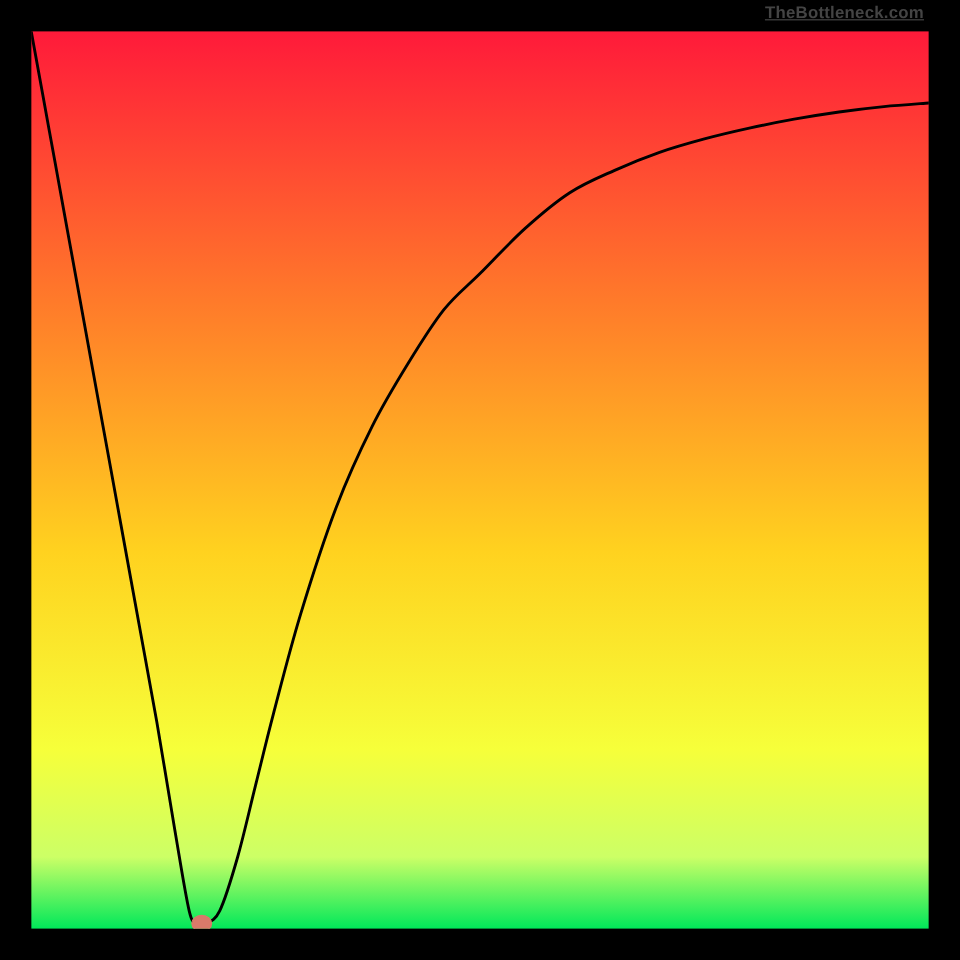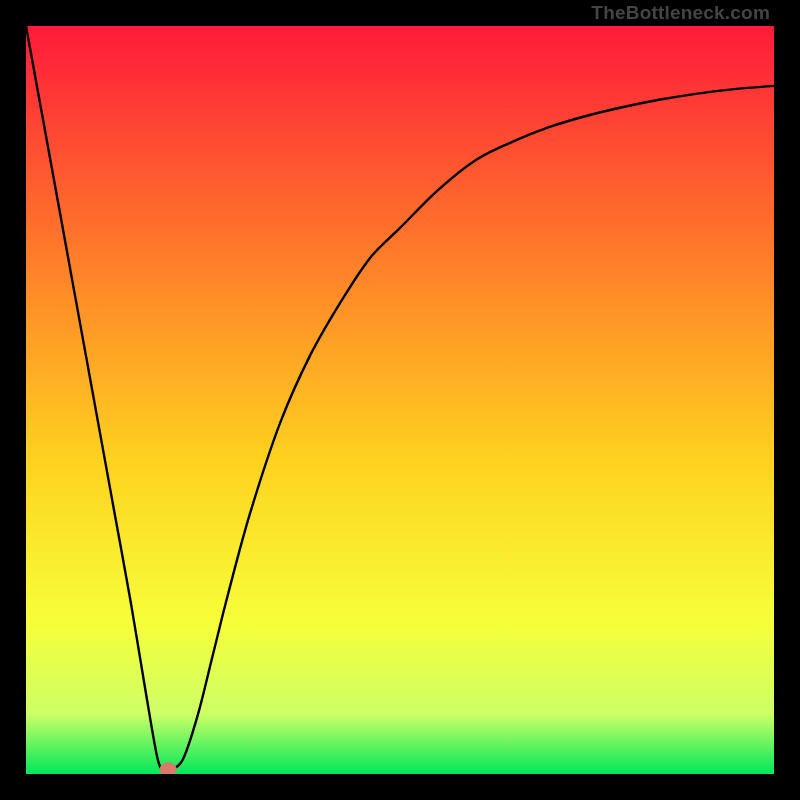--- a/index.html
+++ b/index.html
@@ -24,24 +24,25 @@
     left: 0;
     top: 0;
     width: 748px;
     height: 748px;
   }
   .watermark {
     position: absolute;
     top: 2px;
     right: 30px;
     color: #444;
-    font-size: 19px;
+    font-size: 14px;
     font-weight: 600;
     letter-spacing: 0.2px;
     user-select: none;
+    text-decoration: underline;
   }
 </style>
 </head>
 <body>
 
 <div class="watermark">TheBottleneck.com</div>
 
 <div class="frame">
   <svg class="plot-area" viewBox="0 0 748 748" preserveAspectRatio="none">
     <defs>

